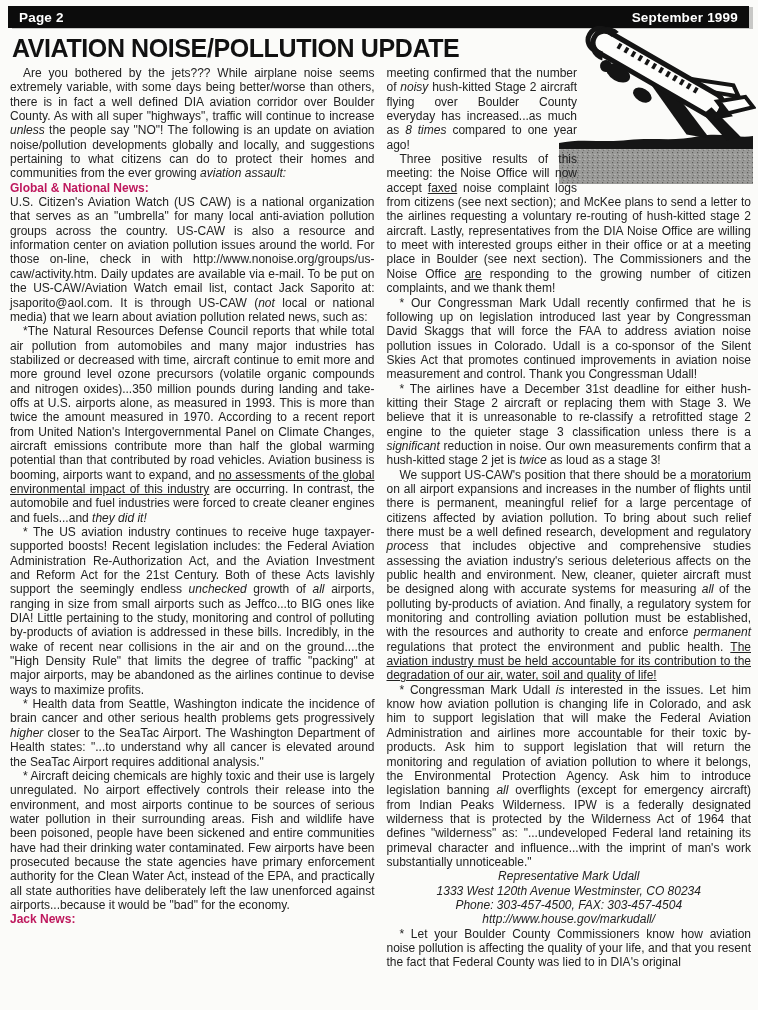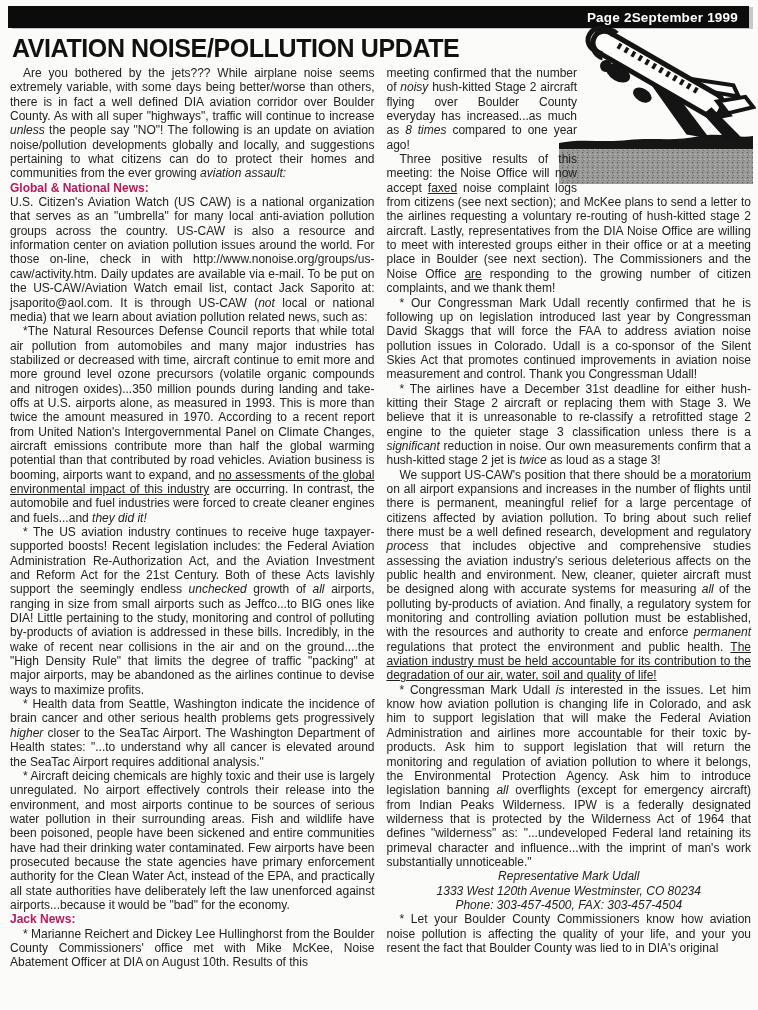--- a/index.html
+++ b/index.html
@@ -4,21 +4,21 @@
 <style>
   html,body{margin:0;padding:0;}
   body{
     width:758px;height:1010px;position:relative;overflow:hidden;
     background:#fbfbf9;color:#1d1d1d;
     font-family:"Liberation Sans",sans-serif;
   }
   .page-bar{
     position:absolute;left:8px;top:6px;width:741px;height:22px;
     background:#0c0c0c;color:#fff;
-    display:flex;justify-content:flex-end;align-items:center;
+    display:flex;justify-content:space-between;align-items:center;
     padding:0 11px;box-sizing:border-box;
     font-size:13.5px;font-weight:bold;letter-spacing:.2px;
     box-shadow:4px 1px 0 #c8c8c6;
   }
   .page-title{
     position:absolute;left:12px;top:34px;
     font-size:25px;font-weight:bold;letter-spacing:-.4px;color:#111;
     white-space:nowrap;
   }
   .plane-figure{position:absolute;left:556px;top:26px;width:200px;height:162px;}
@@ -90,31 +90,31 @@
   <div class="col">
     <div>
         <div class="blk p indent"><span>Are you bothered by the jets???  While airplane noise seems extremely variable, with some days being better/worse than others, there is in fact a well defined DIA aviation corridor over Boulder County.  As with all super "highways", traffic will continue to increase </span><span class="it">unless</span><span> the people say "NO"!  The following is an update on aviation noise/pollution developments globally and locally, and suggestions pertaining to what citizens can do to protect their homes and communities from the ever growing </span><span class="it">aviation assault:</span></div>
         <div class="blk h"><span>Global &amp; National News:</span></div>
         <div class="blk p"><span>U.S. Citizen's Aviation Watch (US CAW) is a national organization that serves as an "umbrella" for many local anti-aviation pollution groups across the country.  US-CAW is also a resource and information center on aviation pollution issues around the world.  For those on-line, check in with http://www.nonoise.org/groups/us-caw/activity.htm.  Daily updates are available via e-mail.  To be put on the US-CAW/Aviation Watch email list, contact Jack Saporito at:  jsaporito@aol.com.  It is through US-CAW (</span><span class="it">not</span><span> local or national media) that we learn about aviation pollution related news, such as:</span></div>
         <div class="blk p indent"><span>*The Natural Resources Defense Council reports that while total air pollution from automobiles and many major industries has stabilized or decreased with time, aircraft continue to emit more and more ground level ozone precursors (volatile organic compounds and nitrogen oxides)...350 million pounds during landing and take-offs at U.S. airports alone, as measured in 1993.  This is more than twice the amount measured in 1970.  According to a recent report from United Nation's Intergovernmental Panel on Climate Changes, aircraft emissions contribute more than half the global warming potential than that contributed by road vehicles.  Aviation business is booming, airports want to expand, and </span><span class="un">no assessments of the global environmental impact of this industry</span><span> are occurring.  In contrast, the automobile and fuel industries were forced to create cleaner engines and fuels...and </span><span class="it">they did it!</span></div>
         <div class="blk p indent"><span>*  The US aviation industry continues to receive huge taxpayer-supported boosts!  Recent legislation includes:  the Federal Aviation Administration Re-Authorization Act, and the Aviation Investment and Reform Act for the 21st Century.  Both of these Acts lavishly support the seemingly endless </span><span class="it">unchecked</span><span> growth of </span><span class="it">all</span><span> airports, ranging in size from small airports such as Jeffco...to BIG ones like DIA!   Little pertaining to the study, monitoring and control of polluting by-products of aviation is addressed in these bills.  Incredibly, in the wake of recent near collisions in the air and on the ground....the "High Density Rule" that limits the degree of traffic "packing" at major airports, may be abandoned as the airlines continue to devise ways to maximize profits.</span></div>
         <div class="blk p indent"><span>*  Health data from Seattle, Washington indicate the incidence of brain cancer and other serious health problems gets progressively </span><span class="it">higher</span><span> closer to the SeaTac Airport.  The Washington Department of Health states:  "...to understand why all cancer is elevated around the SeaTac Airport requires additional analysis."</span></div>
         <div class="blk p indent"><span>*  Aircraft deicing chemicals are highly toxic and their use is largely unregulated.  No airport effectively controls their release into the environment, and most airports continue to be sources of serious water pollution in their surrounding areas.  Fish and wildlife have been poisoned, people have been sickened and entire communities have had their drinking water contaminated.  Few airports have been prosecuted because the state agencies have primary enforcement authority for the Clean Water Act, instead of the EPA, and practically all state authorities have deliberately left the law unenforced against airports...because it would be "bad" for the economy.</span></div>
         <div class="blk h"><span>Jack News:</span></div>
-        <div class="blk p indent"><span>*  Marianne Reichert and Dickey Lee Hullinghorst from the Boulder County Commissioners' office met with Mike McKee, Noise Abatement Officer at DIA on August 10th.   Results of this</span></div>
       </div>
   </div>
   <div class="col">
     <div class="plane-spacer"></div>
     <div>
         <div class="blk p"><span>meeting confirmed that the number of </span><span class="it">noisy</span><span> hush-kitted Stage 2 aircraft flying over Boulder County everyday has increased...as much as </span><span class="it">8 times</span><span> compared to one year ago!</span></div>
         <div class="blk p indent"><span>Three positive results of this meeting:  the Noise Office will now accept </span><span class="un">faxed</span><span> noise complaint logs from citizens (see next section);  and McKee plans to send a letter to the airlines requesting a voluntary re-routing of hush-kitted stage 2 aircraft.  Lastly, representatives from the DIA Noise Office are willing to meet with interested groups either in their office or at a meeting place in Boulder (see next section).  The Commissioners and the Noise Office </span><span class="un">are</span><span> responding to the growing number of citizen complaints, and we thank them!</span></div>
         <div class="blk p indent"><span>*  Our Congressman Mark Udall recently confirmed that he is following up on legislation introduced last year by Congressman David Skaggs that will force the FAA to address aviation noise pollution issues in Colorado.  Udall is a co-sponsor of the Silent Skies Act that promotes continued improvements in aviation noise measurement and control.  Thank you Congressman Udall!</span></div>
         <div class="blk p indent"><span>*  The airlines have a December 31st deadline for either hush-kitting their Stage 2 aircraft or replacing them with Stage 3.  We believe that it is unreasonable to re-classify a retrofitted stage 2 engine to the quieter stage 3 classification unless there is a </span><span class="it">significant</span><span> reduction in noise.  Our own measurements confirm that a hush-kitted stage 2 jet is </span><span class="it">twice</span><span> as loud as a stage 3!</span></div>
         <div class="blk p indent"><span>We support US-CAW's position that there should be a </span><span class="un">moratorium</span><span> on all airport expansions and increases in the number of flights until there is permanent, meaningful relief for a large percentage of citizens affected by aviation pollution.  To bring about such relief there must be a well defined research, development and regulatory </span><span class="it">process</span><span> that includes objective and comprehensive studies assessing the aviation industry's serious deleterious affects on the public health and environment.  New, cleaner, quieter aircraft must be designed along with accurate systems for measuring </span><span class="it">all</span><span> of the polluting by-products of aviation.  And finally, a regulatory system for monitoring and controlling aviation pollution must be established, with the resources and authority to create and enforce </span><span class="it">permanent</span><span> regulations that protect the environment and public health.  </span><span class="un">The aviation industry must be held accountable for its contribution to the degradation of our air, water, soil and quality of life!</span></div>
         <div class="blk p indent"><span>*  Congressman Mark Udall </span><span class="it">is</span><span> interested in the issues.  Let him know how aviation pollution is changing life in Colorado, and ask him to support legislation that will make the Federal Aviation Administration and airlines more accountable for their toxic by-products.   Ask him to support legislation that will return the monitoring and regulation of aviation pollution to where it belongs, the Environmental Protection Agency.  Ask him to introduce legislation banning </span><span class="it">all</span><span>  overflights (except for emergency aircraft) from Indian Peaks Wilderness.  IPW is a federally designated wilderness that is protected by the Wilderness Act of 1964 that defines "wilderness" as:  "...undeveloped Federal land retaining its primeval character and influence...with the imprint of man's work substantially unnoticeable."</span></div>
         <div class="blk addr"><span>Representative Mark Udall</span></div>
         <div class="blk addr"><span>1333 West 120th Avenue Westminster, CO  80234</span></div>
         <div class="blk addr"><span>Phone:  303-457-4500,  FAX:  303-457-4504</span></div>
-        <div class="blk p indent"><span>*  Let your Boulder County Commissioners know how aviation noise pollution is affecting the quality of your life, and your you resent the fact that Boulder County was lied to in DIA's original</span></div>
+        <div class="blk addr"><span>http://www.house.gov/markudall/</span></div>
+        <div class="blk p indent"><span>*  Let your Boulder County Commissioners know how aviation noise pollution is affecting the quality of your life, and that you resent the fact that Federal County was lied to in DIA's original</span></div>
       </div>
   </div>
 </div>
 
 </body></html>

